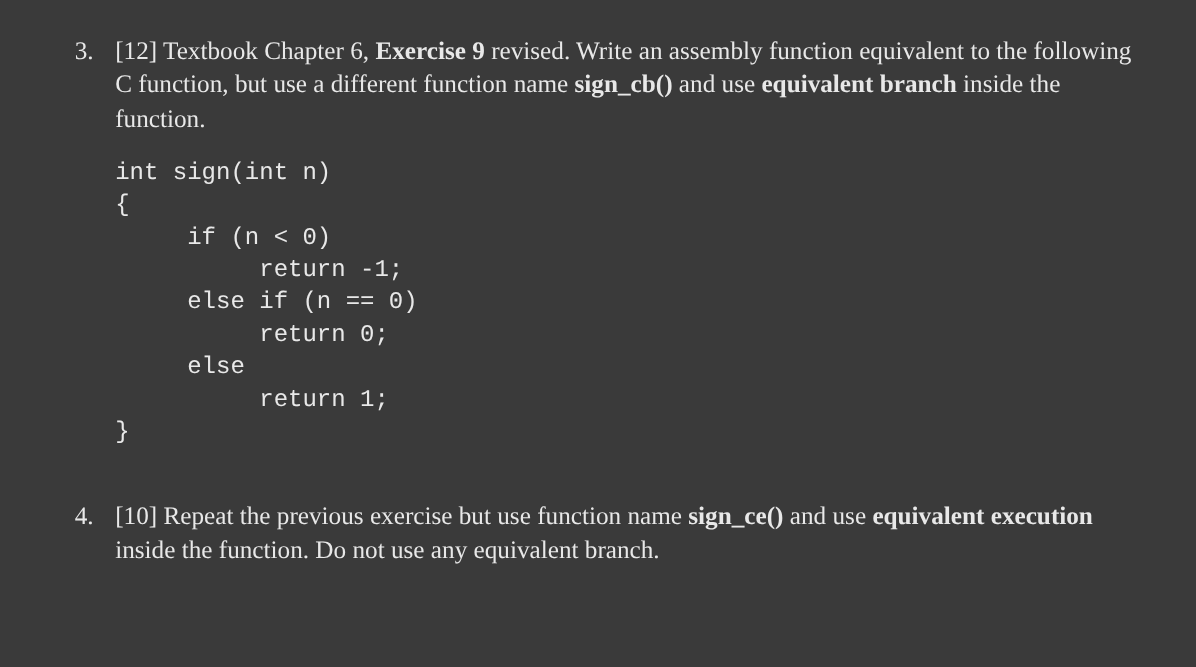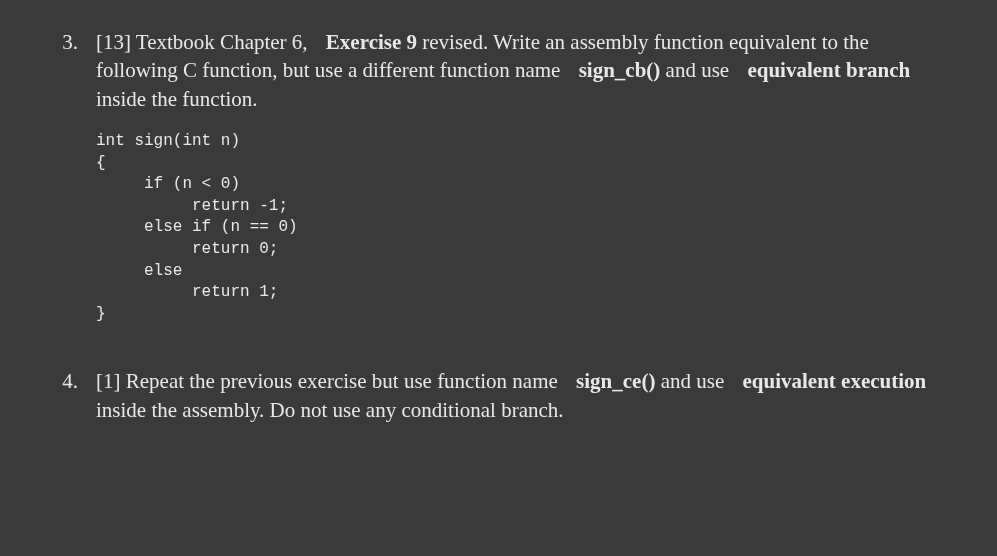--- a/index.html
+++ b/index.html
@@ -29,51 +29,50 @@
     }
     .question-body {
       flex: 1;
       padding-left: 18px;
     }
     .prose {
       margin-bottom: 18px;
     }
     .bold {
       font-weight: bold;
-      margin-left: 13px;
     }
     .code-block {
       font-family: "Courier New", Courier, monospace;
       white-space: pre;
-      font-size: 16px;
+      font-size: 20px;
       line-height: 1.35;
       margin-top: 10px;
     }
   </style>
 </head>
 <body>
 
 <div class="question">
   <div class="question-num">3.</div>
   <div class="question-body">
     <div class="prose">
-      <span>[13] Textbook Chapter 6, </span><span class="bold">Exercise 9</span><span> revised. Write an assembly function equivalent to the following C function, but use a different function name </span><span class="bold">sign_cb()</span><span> and use </span><span class="bold">equivalent branch</span><span> inside the function.</span>
+      <span>[12] Textbook Chapter 6, </span><span class="bold">Exercise 9</span><span> revised. Write an assembly function equivalent to the following C function, but use a different function name </span><span class="bold">sign_cb()</span><span> and use </span><span class="bold">equivalent branch</span><span> inside the function.</span>
     </div>
     <div class="code-block">int sign(int n)
 {
      if (n &lt; 0)
           return -1;
      else if (n == 0)
           return 0;
      else
           return 1;
 }</div>
   </div>
 </div>
 
 <div class="question">
   <div class="question-num">4.</div>
   <div class="question-body">
     <div class="prose">
-      <span>[1] Repeat the previous exercise but use function name </span><span class="bold">sign_ce()</span><span> and use </span><span class="bold">equivalent execution</span><span> inside the assembly. Do not use any conditional branch.</span>
+      <span>[10] Repeat the previous exercise but use function name </span><span class="bold">sign_ce()</span><span> and use </span><span class="bold">equivalent execution</span><span> inside the function. Do not use any equivalent branch.</span>
     </div>
   </div>
 </div>
 
 </body></html>

